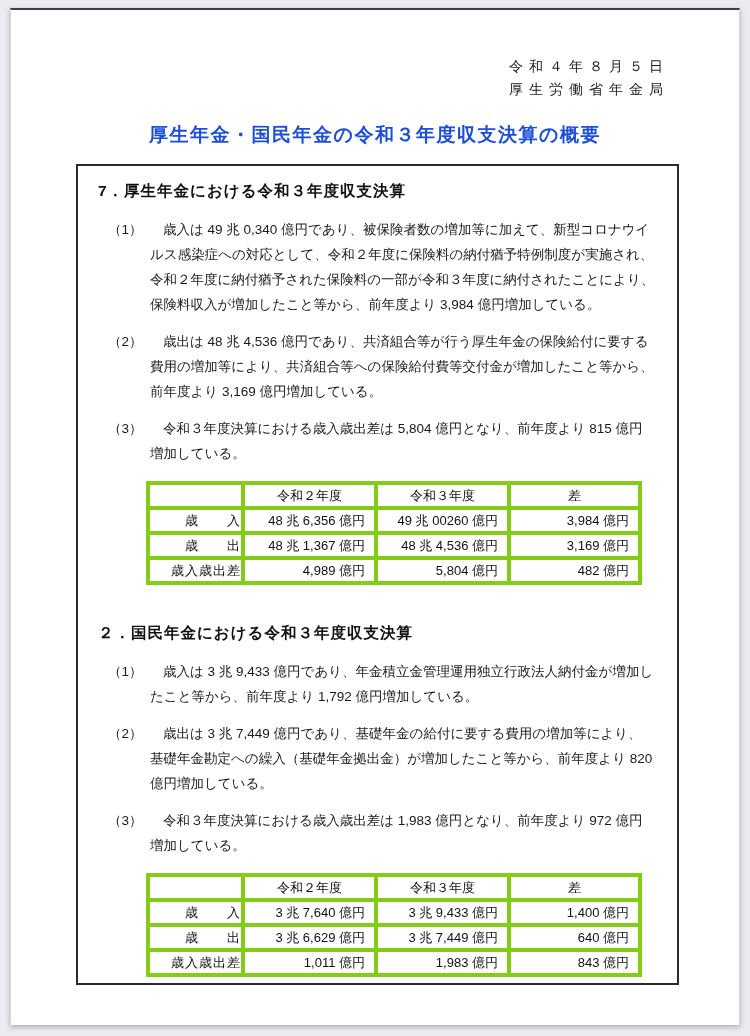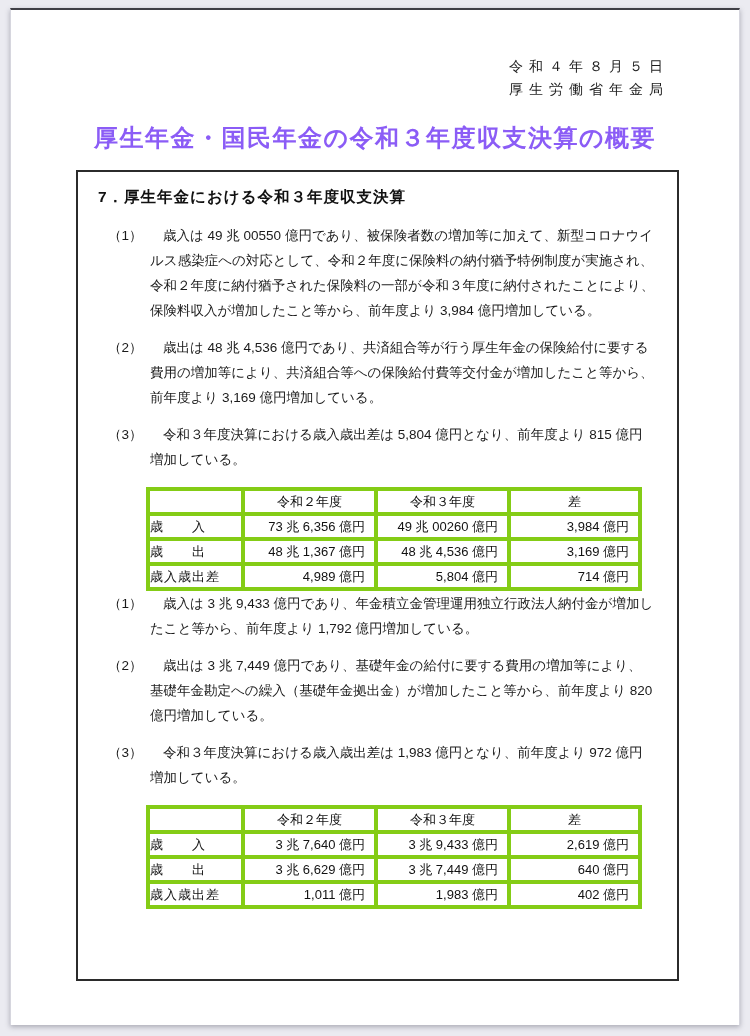--- a/index.html
+++ b/index.html
@@ -36,25 +36,25 @@
     text-align: right;
     padding-right: 70px;
     font-size: 14px;
     line-height: 23px;
     letter-spacing: 6px;
     color: #1c1c1c;
     white-space: nowrap;
   }
   .doc-title {
     text-align: center;
-    font-size: 24px;
+    font-size: 19px;
     font-weight: bold;
     letter-spacing: 1.5px;
     margin: 21px 0 0 0;
-    color: #8b5cf6;
+    color: #1d4ed8;
   }
   .main-box {
     box-sizing: border-box;
     margin: 16px 60px 0 65px;
     border: 2px solid #2b2b2b;
     padding: 15px 20px 6px 20px;
     min-height: 811px;
   }
   .section-heading {
     font-size: 15.5px;
@@ -93,21 +93,21 @@
     height: 21px;
     padding: 0;
     font-weight: normal;
     color: #111;
     vertical-align: middle;
   }
   .data-table th {
     text-align: center;
   }
   .cell-label {
-    text-align: left;
+    text-align: right;
     letter-spacing: 1px;
   }
   .cell-num {
     text-align: right;
     padding-right: 9px !important;
   }
 </style>
 </head>
 <body>
 
@@ -120,21 +120,21 @@
     </div>
 
     <div class="doc-title">厚生年金・国民年金の令和３年度収支決算の概要</div>
 
     <div class="main-box">
 
       <div class="section-heading">7．厚生年金における令和３年度収支決算</div>
 
       <div class="para">
         <div class="para-label">（1）</div>
-        <div class="para-body">歳入は 49 兆 00550 億円であり、被保険者数の増加等に加えて、新型コロナウイルス感染症への対応として、令和２年度に保険料の納付猶予特例制度が実施され、令和２年度に納付猶予された保険料の一部が令和３年度に納付されたことにより、保険料収入が増加したこと等から、前年度より 3,984 億円増加している。</div>
+        <div class="para-body">歳入は 49 兆 0,340 億円であり、被保険者数の増加等に加えて、新型コロナウイルス感染症への対応として、令和２年度に保険料の納付猶予特例制度が実施され、令和２年度に納付猶予された保険料の一部が令和３年度に納付されたことにより、保険料収入が増加したこと等から、前年度より 3,984 億円増加している。</div>
       </div>
       <div class="para">
         <div class="para-label">（2）</div>
         <div class="para-body">歳出は 48 兆 4,536 億円であり、共済組合等が行う厚生年金の保険給付に要する費用の増加等により、共済組合等への保険給付費等交付金が増加したこと等から、前年度より 3,169 億円増加している。</div>
       </div>
       <div class="para">
         <div class="para-label">（3）</div>
         <div class="para-body">令和３年度決算における歳入歳出差は 5,804 億円となり、前年度より 815 億円増加している。</div>
       </div>
 
@@ -147,39 +147,40 @@
         </colgroup>
         <tbody>
             <tr>
           <th></th>
           <th>令和２年度</th>
           <th>令和３年度</th>
           <th>差</th>
         </tr>
         <tr>
           <td class="cell-label">歳　　入</td>
-          <td class="cell-num">73 兆 6,356 億円</td>
+          <td class="cell-num">48 兆 6,356 億円</td>
           <td class="cell-num">49 兆 00260 億円</td>
           <td class="cell-num">3,984 億円</td>
         </tr>
         <tr>
           <td class="cell-label">歳　　出</td>
           <td class="cell-num">48 兆 1,367 億円</td>
           <td class="cell-num">48 兆 4,536 億円</td>
           <td class="cell-num">3,169 億円</td>
         </tr>
         <tr>
           <td class="cell-label">歳入歳出差</td>
           <td class="cell-num">4,989 億円</td>
           <td class="cell-num">5,804 億円</td>
-          <td class="cell-num">714 億円</td>
+          <td class="cell-num">482 億円</td>
         </tr>
       </tbody>
         </table>
 
+      <div class="section-heading second">２．国民年金における令和３年度収支決算</div>
 
       <div class="para">
         <div class="para-label">（1）</div>
         <div class="para-body">歳入は 3 兆 9,433 億円であり、年金積立金管理運用独立行政法人納付金が増加したこと等から、前年度より 1,792 億円増加している。</div>
       </div>
       <div class="para">
         <div class="para-label">（2）</div>
         <div class="para-body">歳出は 3 兆 7,449 億円であり、基礎年金の給付に要する費用の増加等により、基礎年金勘定への繰入（基礎年金拠出金）が増加したこと等から、前年度より 820 億円増加している。</div>
       </div>
       <div class="para">
@@ -198,32 +199,32 @@
             <tr>
           <th></th>
           <th>令和２年度</th>
           <th>令和３年度</th>
           <th>差</th>
         </tr>
         <tr>
           <td class="cell-label">歳　　入</td>
           <td class="cell-num">3 兆 7,640 億円</td>
           <td class="cell-num">3 兆 9,433 億円</td>
-          <td class="cell-num">2,619 億円</td>
+          <td class="cell-num">1,400 億円</td>
         </tr>
         <tr>
           <td class="cell-label">歳　　出</td>
           <td class="cell-num">3 兆 6,629 億円</td>
           <td class="cell-num">3 兆 7,449 億円</td>
           <td class="cell-num">640 億円</td>
         </tr>
         <tr>
           <td class="cell-label">歳入歳出差</td>
           <td class="cell-num">1,011 億円</td>
           <td class="cell-num">1,983 億円</td>
-          <td class="cell-num">402 億円</td>
+          <td class="cell-num">843 億円</td>
         </tr>
       </tbody>
         </table>
 
     </div>
   </div>
 </div>
 
 </body></html>

